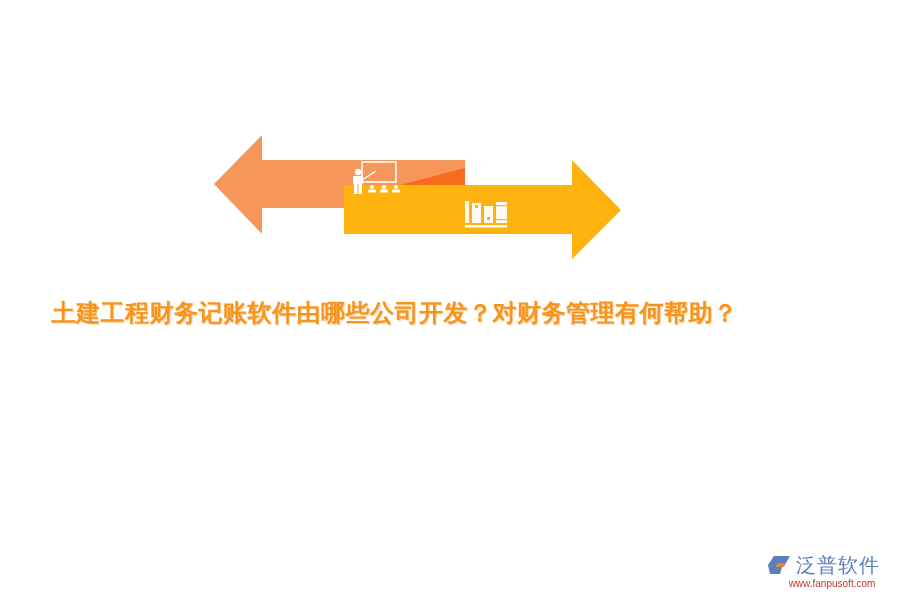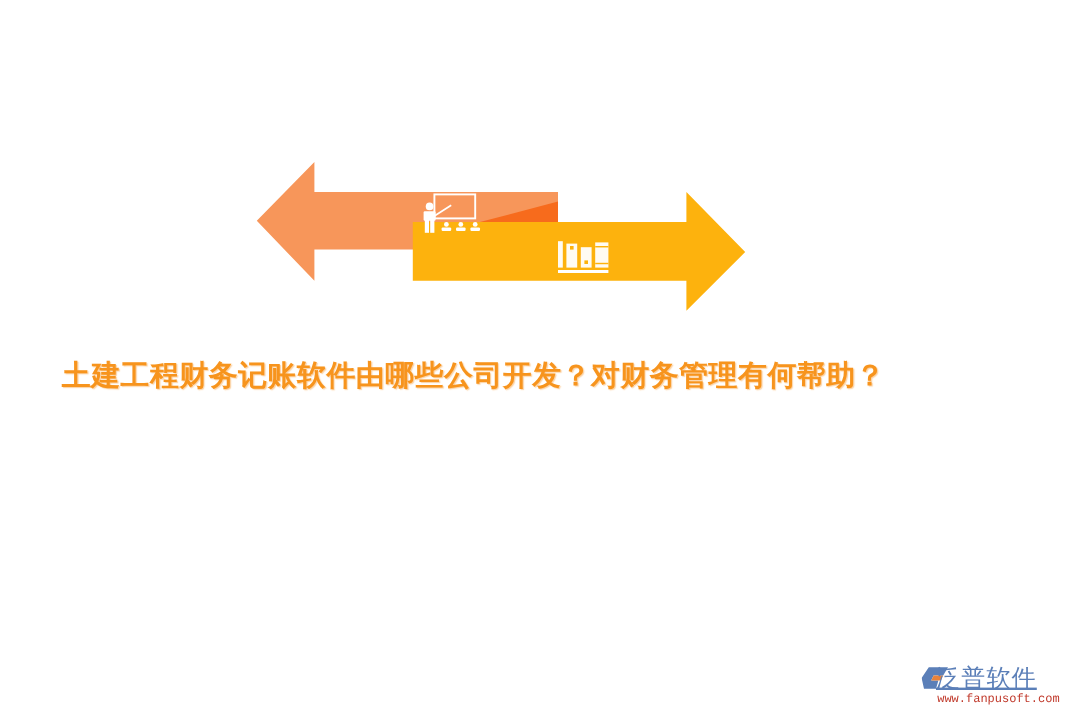--- a/index.html
+++ b/index.html
@@ -16,27 +16,27 @@
       font-size: 24px; font-weight: bold; letter-spacing: 0.5px;
       color: #f7941d;
       text-shadow: 1px 1px 1px #fbd0a0;
       white-space: nowrap;
     }
     .logo {
       position: absolute; left: 768px; top: 552px; width: 128px; height: 40px;
     }
     .logo-mark { position: absolute; left: 0; top: 2px; }
     .logo-name {
-      position: absolute; left: 12px; top: 0px;
+      position: absolute; left: 28px; top: 0px;
       font-family: "DejaVu Sans", sans-serif;
-      font-size: 20px; color: #5b7fb8; letter-spacing: 1px; white-space: nowrap; text-decoration: underline;
+      font-size: 20px; color: #5b7fb8; letter-spacing: 1px; white-space: nowrap;
     }
     .logo-url {
       position: absolute; left: 0px; top: 26px; width: 128px; text-align: center;
-      font-family: Liberation Mono, monospace;
+      font-family: Liberation Sans, sans-serif;
       font-size: 10px; color: #c0392b; white-space: nowrap;
     }
   </style>
 </head>
 <body>
 
 <svg class="graphic" width="900" height="280" viewBox="0 0 900 280">
 
   <polygon points="214,184 262,135 262,160 465,160 465,208 262,208 262,234" fill="#f7965a"></polygon>
 

